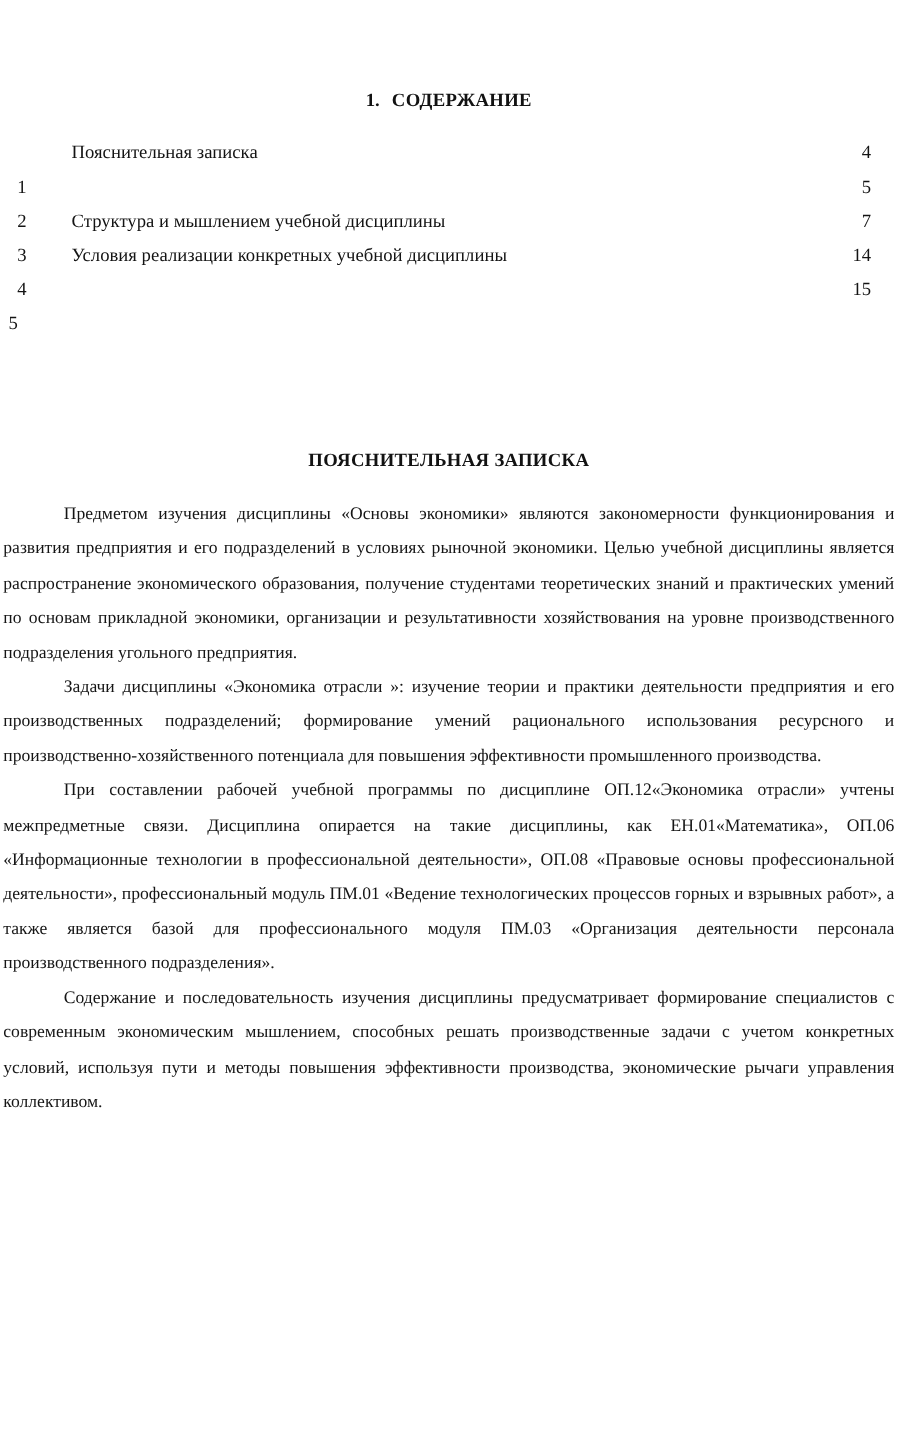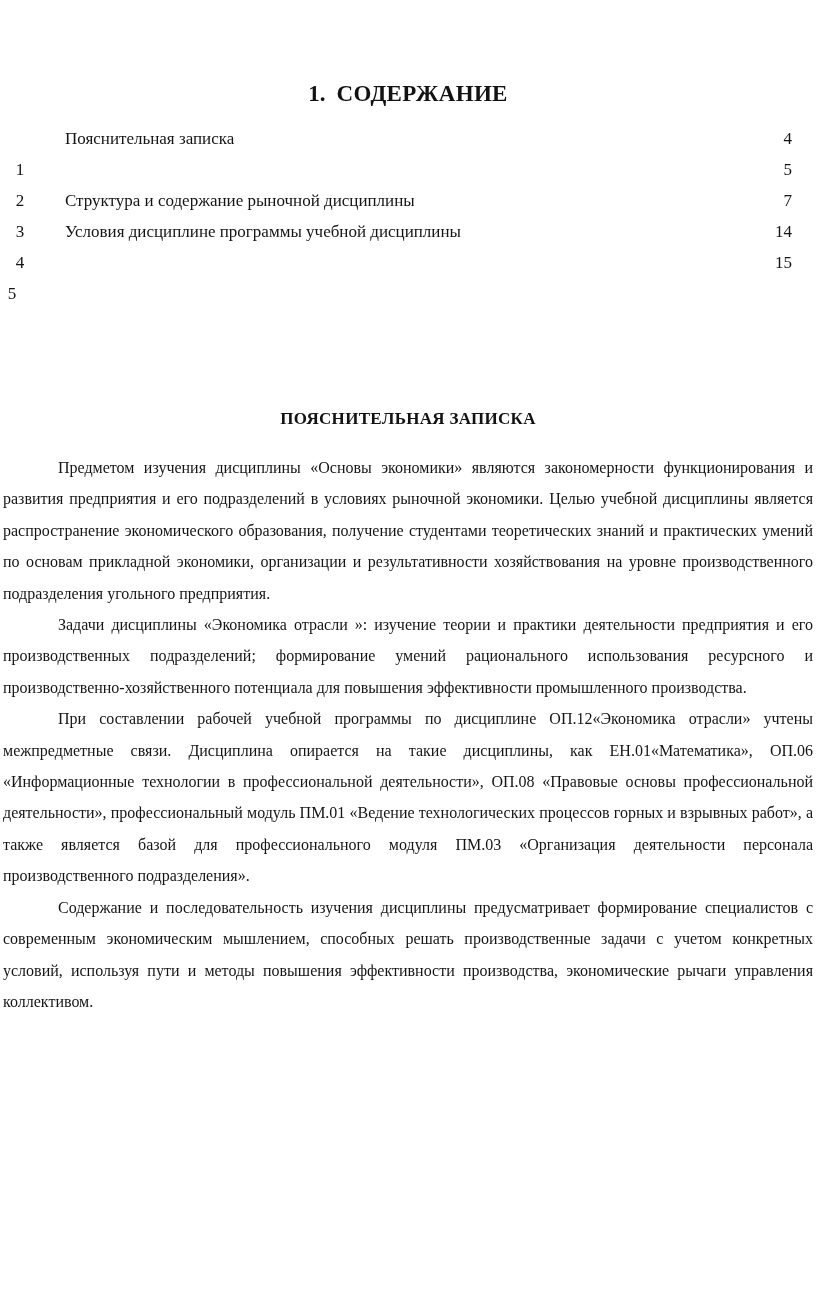--- a/index.html
+++ b/index.html
@@ -21,21 +21,21 @@
     -webkit-font-smoothing: antialiased;
   }
 
   
   .doc-heading {
     position: absolute;
     left: 0;
     width: 816px;
     text-align: center;
     font-weight: bold;
-    font-size: 23px;
+    font-size: 17px;
     letter-spacing: 0.3px;
     color: #121212;
   }
 
   .doc-heading .heading-number {
     font-weight: bold;
     letter-spacing: 0;
   }
 
   .doc-heading .heading-text {
@@ -124,27 +124,27 @@
       <span class="toc-page">4</span>
     </div>
 
     <div class="toc-row">
       <span class="toc-num">1</span>
       <span class="toc-page">5</span>
     </div>
 
     <div class="toc-row">
       <span class="toc-num">2</span>
-      <span class="toc-title">Структура и содержание рыночной дисциплины</span>
+      <span class="toc-title">Структура и мышлением учебной дисциплины</span>
       <span class="toc-page">7</span>
     </div>
 
     <div class="toc-row">
       <span class="toc-num">3</span>
-      <span class="toc-title">Условия дисциплине программы учебной дисциплины</span>
+      <span class="toc-title">Условия реализации конкретных учебной дисциплины</span>
       <span class="toc-page">14</span>
     </div>
 
     <div class="toc-row">
       <span class="toc-num">4</span>
       <span class="toc-page">15</span>
     </div>
 
     <div class="toc-row toc-row-shifted">
       <span class="toc-num">5</span>

